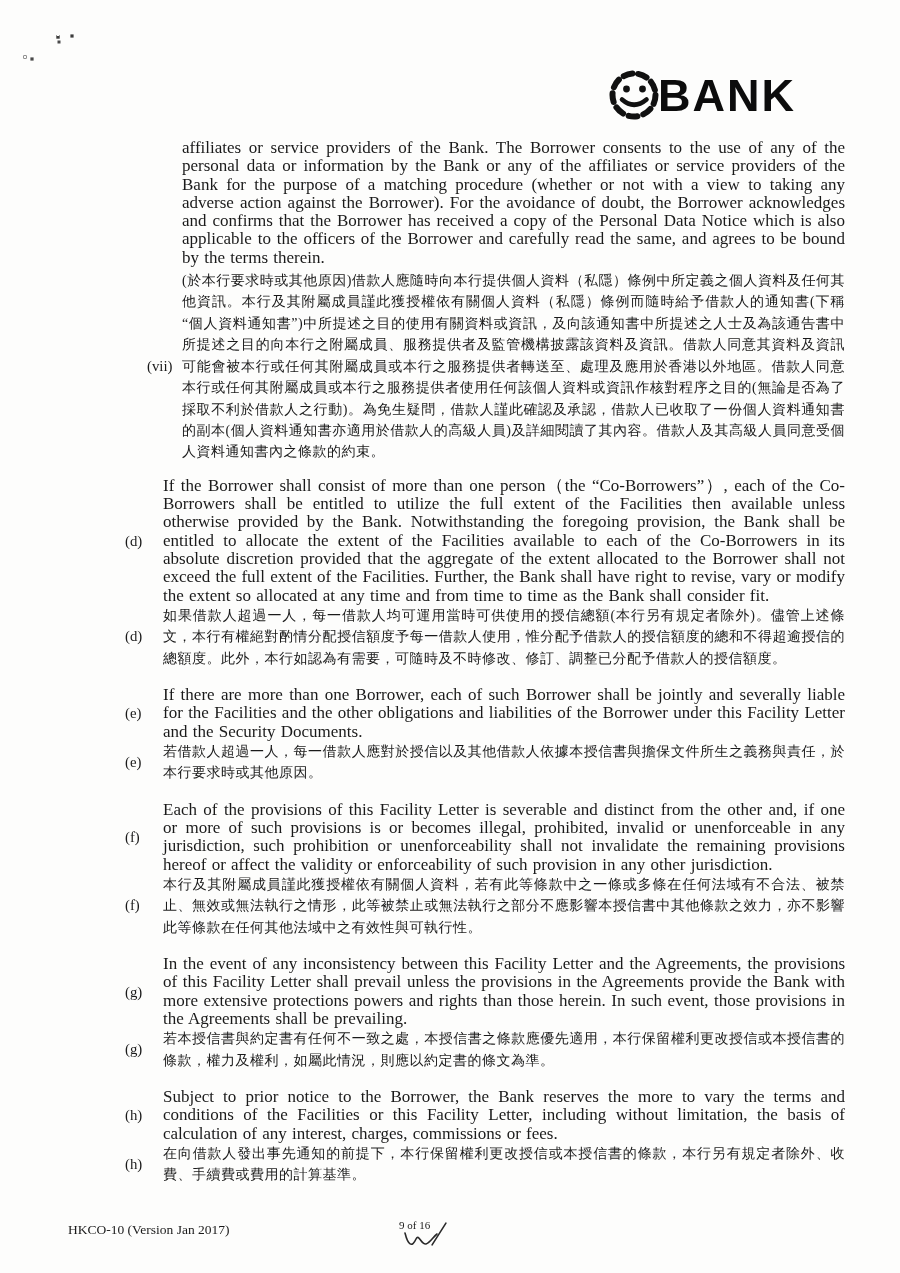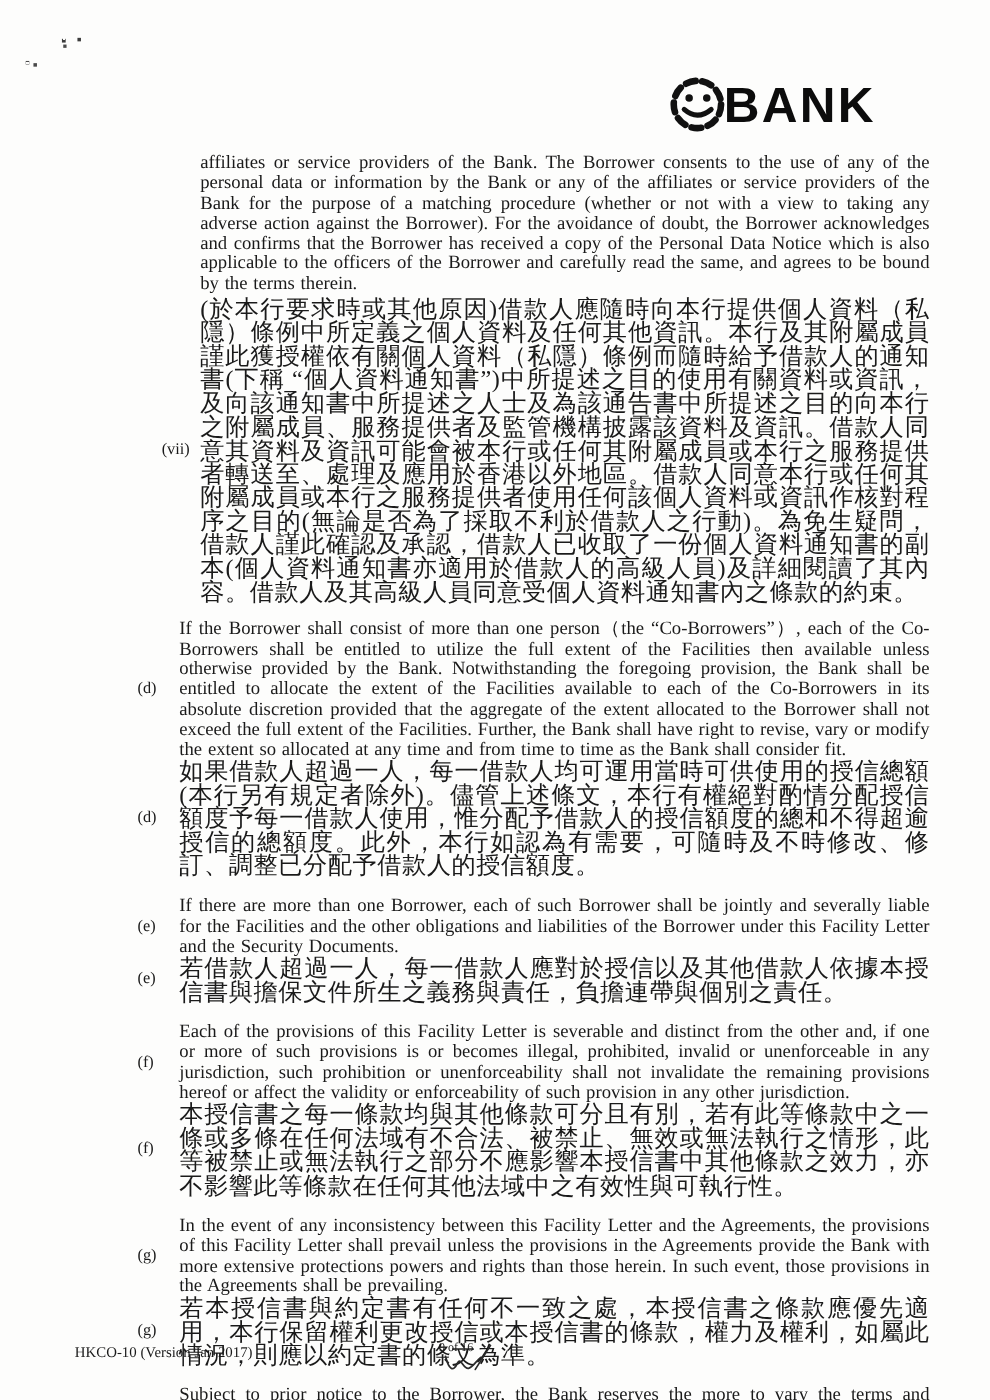--- a/index.html
+++ b/index.html
@@ -18,21 +18,21 @@
 
   
   .logo { position:absolute; left:606px; top:66px; width:210px; height:58px;
           display:flex; align-items:center; }
   .logo svg { display:block; }
 
   
   .content { position:absolute; left:125px; top:139px; width:720px; }
   p { margin:0; text-align:justify; }
   .en { font-size:17px; line-height:18.3px; word-spacing:1px; }
-  .zh { font-size:22px; line-height:21.4px; letter-spacing:0.5px;
+  .zh { font-size:14px; line-height:21.4px; letter-spacing:0.5px;
         font-family:"Liberation Serif","DejaVu Serif",serif; }
 
   .intro { margin-left:57px; width:663px; margin-bottom:3px; }
 
   .row { display:flex; align-items:center; }
   .row .lbl { flex:none; font-size:14.8px; line-height:18.3px; }
   .vii-row { margin-bottom:14px; }
   .vii-row .lbl { width:57px; box-sizing:border-box; padding-left:22px; }
   .vii-row .zh { width:663px; }
 
@@ -87,32 +87,32 @@
       </div>
     </div>
 
     <div class="clause">
       <div class="row">
         <span class="lbl">(e)</span>
         <p class="en txt">If there are more than one Borrower, each of such Borrower shall be jointly and severally liable for the Facilities and the other obligations and liabilities of the Borrower under this Facility Letter and the Security Documents.</p>
       </div>
       <div class="row">
         <span class="lbl zh-lbl">(e)</span>
-        <p class="zh txt">若借款人超過一人，每一借款人應對於授信以及其他借款人依據本授信書與擔保文件所生之義務與責任，負擔連帶與個別之責任。</p>
+        <p class="zh txt">若借款人超過一人，每一借款人應對於授信以及其他借款人依據本授信書與擔保文件所生之義務與責任，於本行要求時或其他原因。</p>
       </div>
     </div>
 
     <div class="clause">
       <div class="row">
         <span class="lbl">(f)</span>
         <p class="en txt">Each of the provisions of this Facility Letter is severable and distinct from the other and, if one or more of such provisions is or becomes illegal, prohibited, invalid or unenforceable in any jurisdiction, such prohibition or unenforceability shall not invalidate the remaining provisions hereof or affect the validity or enforceability of such provision in any other jurisdiction.</p>
       </div>
       <div class="row">
         <span class="lbl zh-lbl">(f)</span>
-        <p class="zh txt">本授信書之每一條款均與其他條款可分且有別，若有此等條款中之一條或多條在任何法域有不合法、被禁止、無效或無法執行之情形，此等被禁止或無法執行之部分不應影響本授信書中其他條款之效力，亦不影響此等條款在任何其他法域中之有效性與可執行性。</p>
+        <p class="zh txt">本行及其附屬成員謹此獲授權依有關個人資料，若有此等條款中之一條或多條在任何法域有不合法、被禁止、無效或無法執行之情形，此等被禁止或無法執行之部分不應影響本授信書中其他條款之效力，亦不影響此等條款在任何其他法域中之有效性與可執行性。</p>
       </div>
     </div>
 
     <div class="clause">
       <div class="row">
         <span class="lbl">(g)</span>
         <p class="en txt">In the event of any inconsistency between this Facility Letter and the Agreements, the provisions of this Facility Letter shall prevail unless the provisions in the Agreements provide the Bank with more extensive protections powers and rights than those herein. In such event, those provisions in the Agreements shall be prevailing.</p>
       </div>
       <div class="row">
         <span class="lbl zh-lbl">(g)</span>

